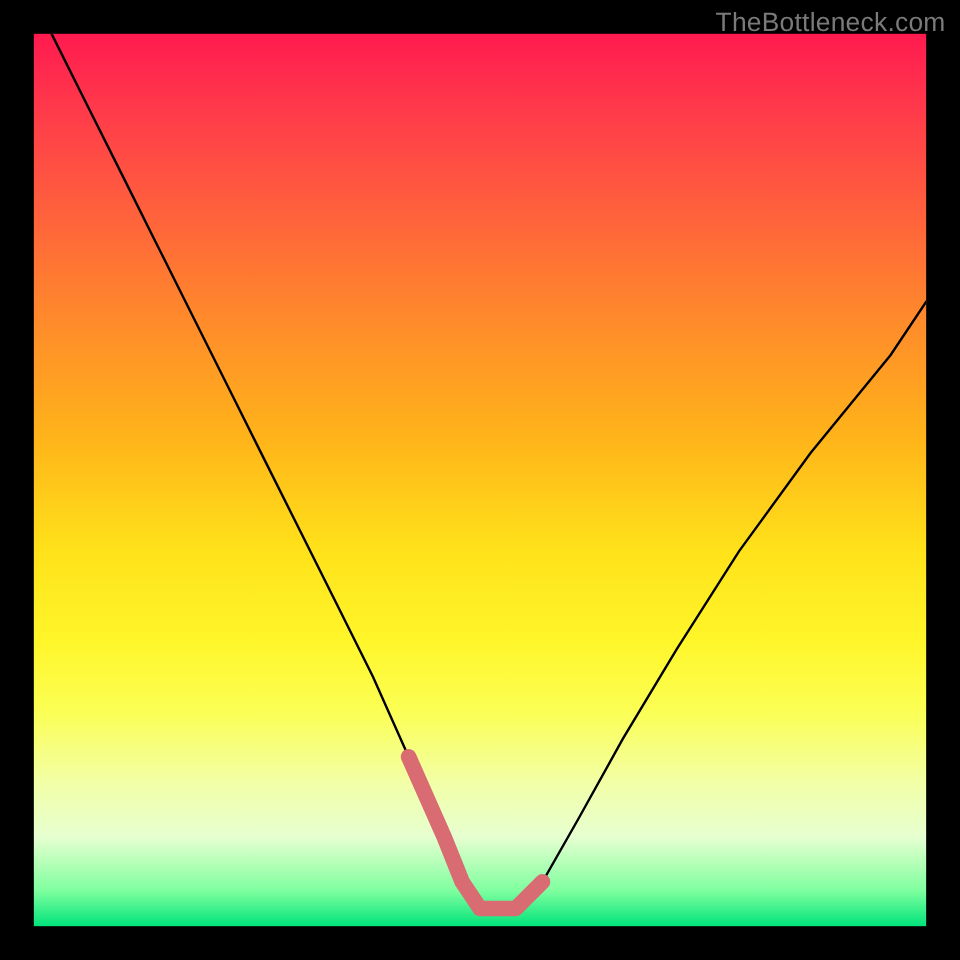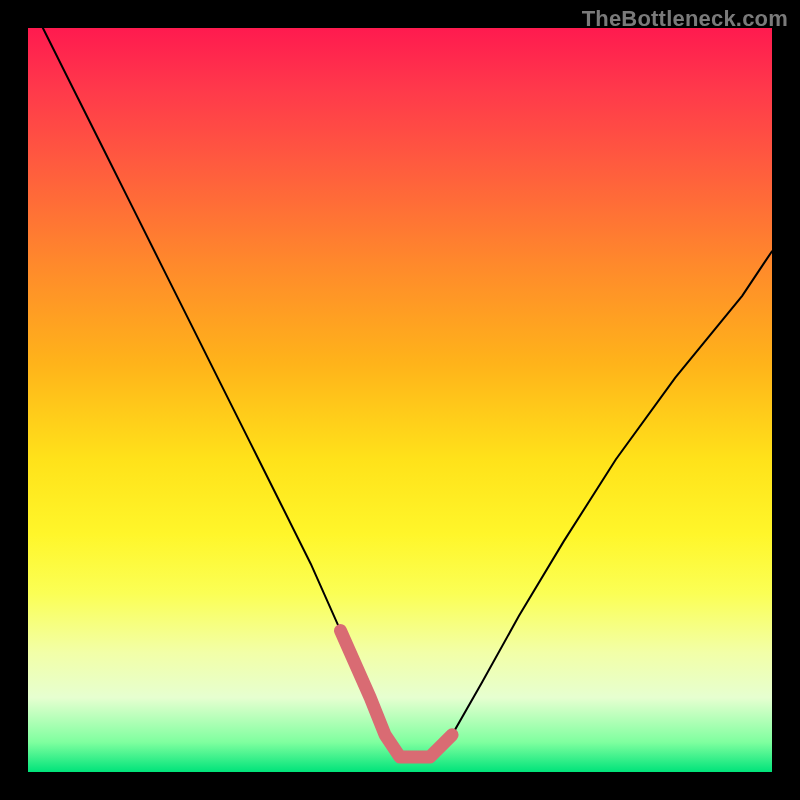--- a/index.html
+++ b/index.html
@@ -43,21 +43,21 @@
       #00e37a 100%
     );
   }
   .watermark {
     position: absolute;
     top: 6px;
     right: 12px;
     color: #7a7a7a;
     font-size: 22px;
     letter-spacing: 0.2px;
-    font-weight: 700;
+    font-weight: 400;
     user-select: none;
   }
   svg.overlay {
     position: absolute;
     inset: 0;
     width: 100%;
     height: 100%;
   }
 </style>
 </head>

